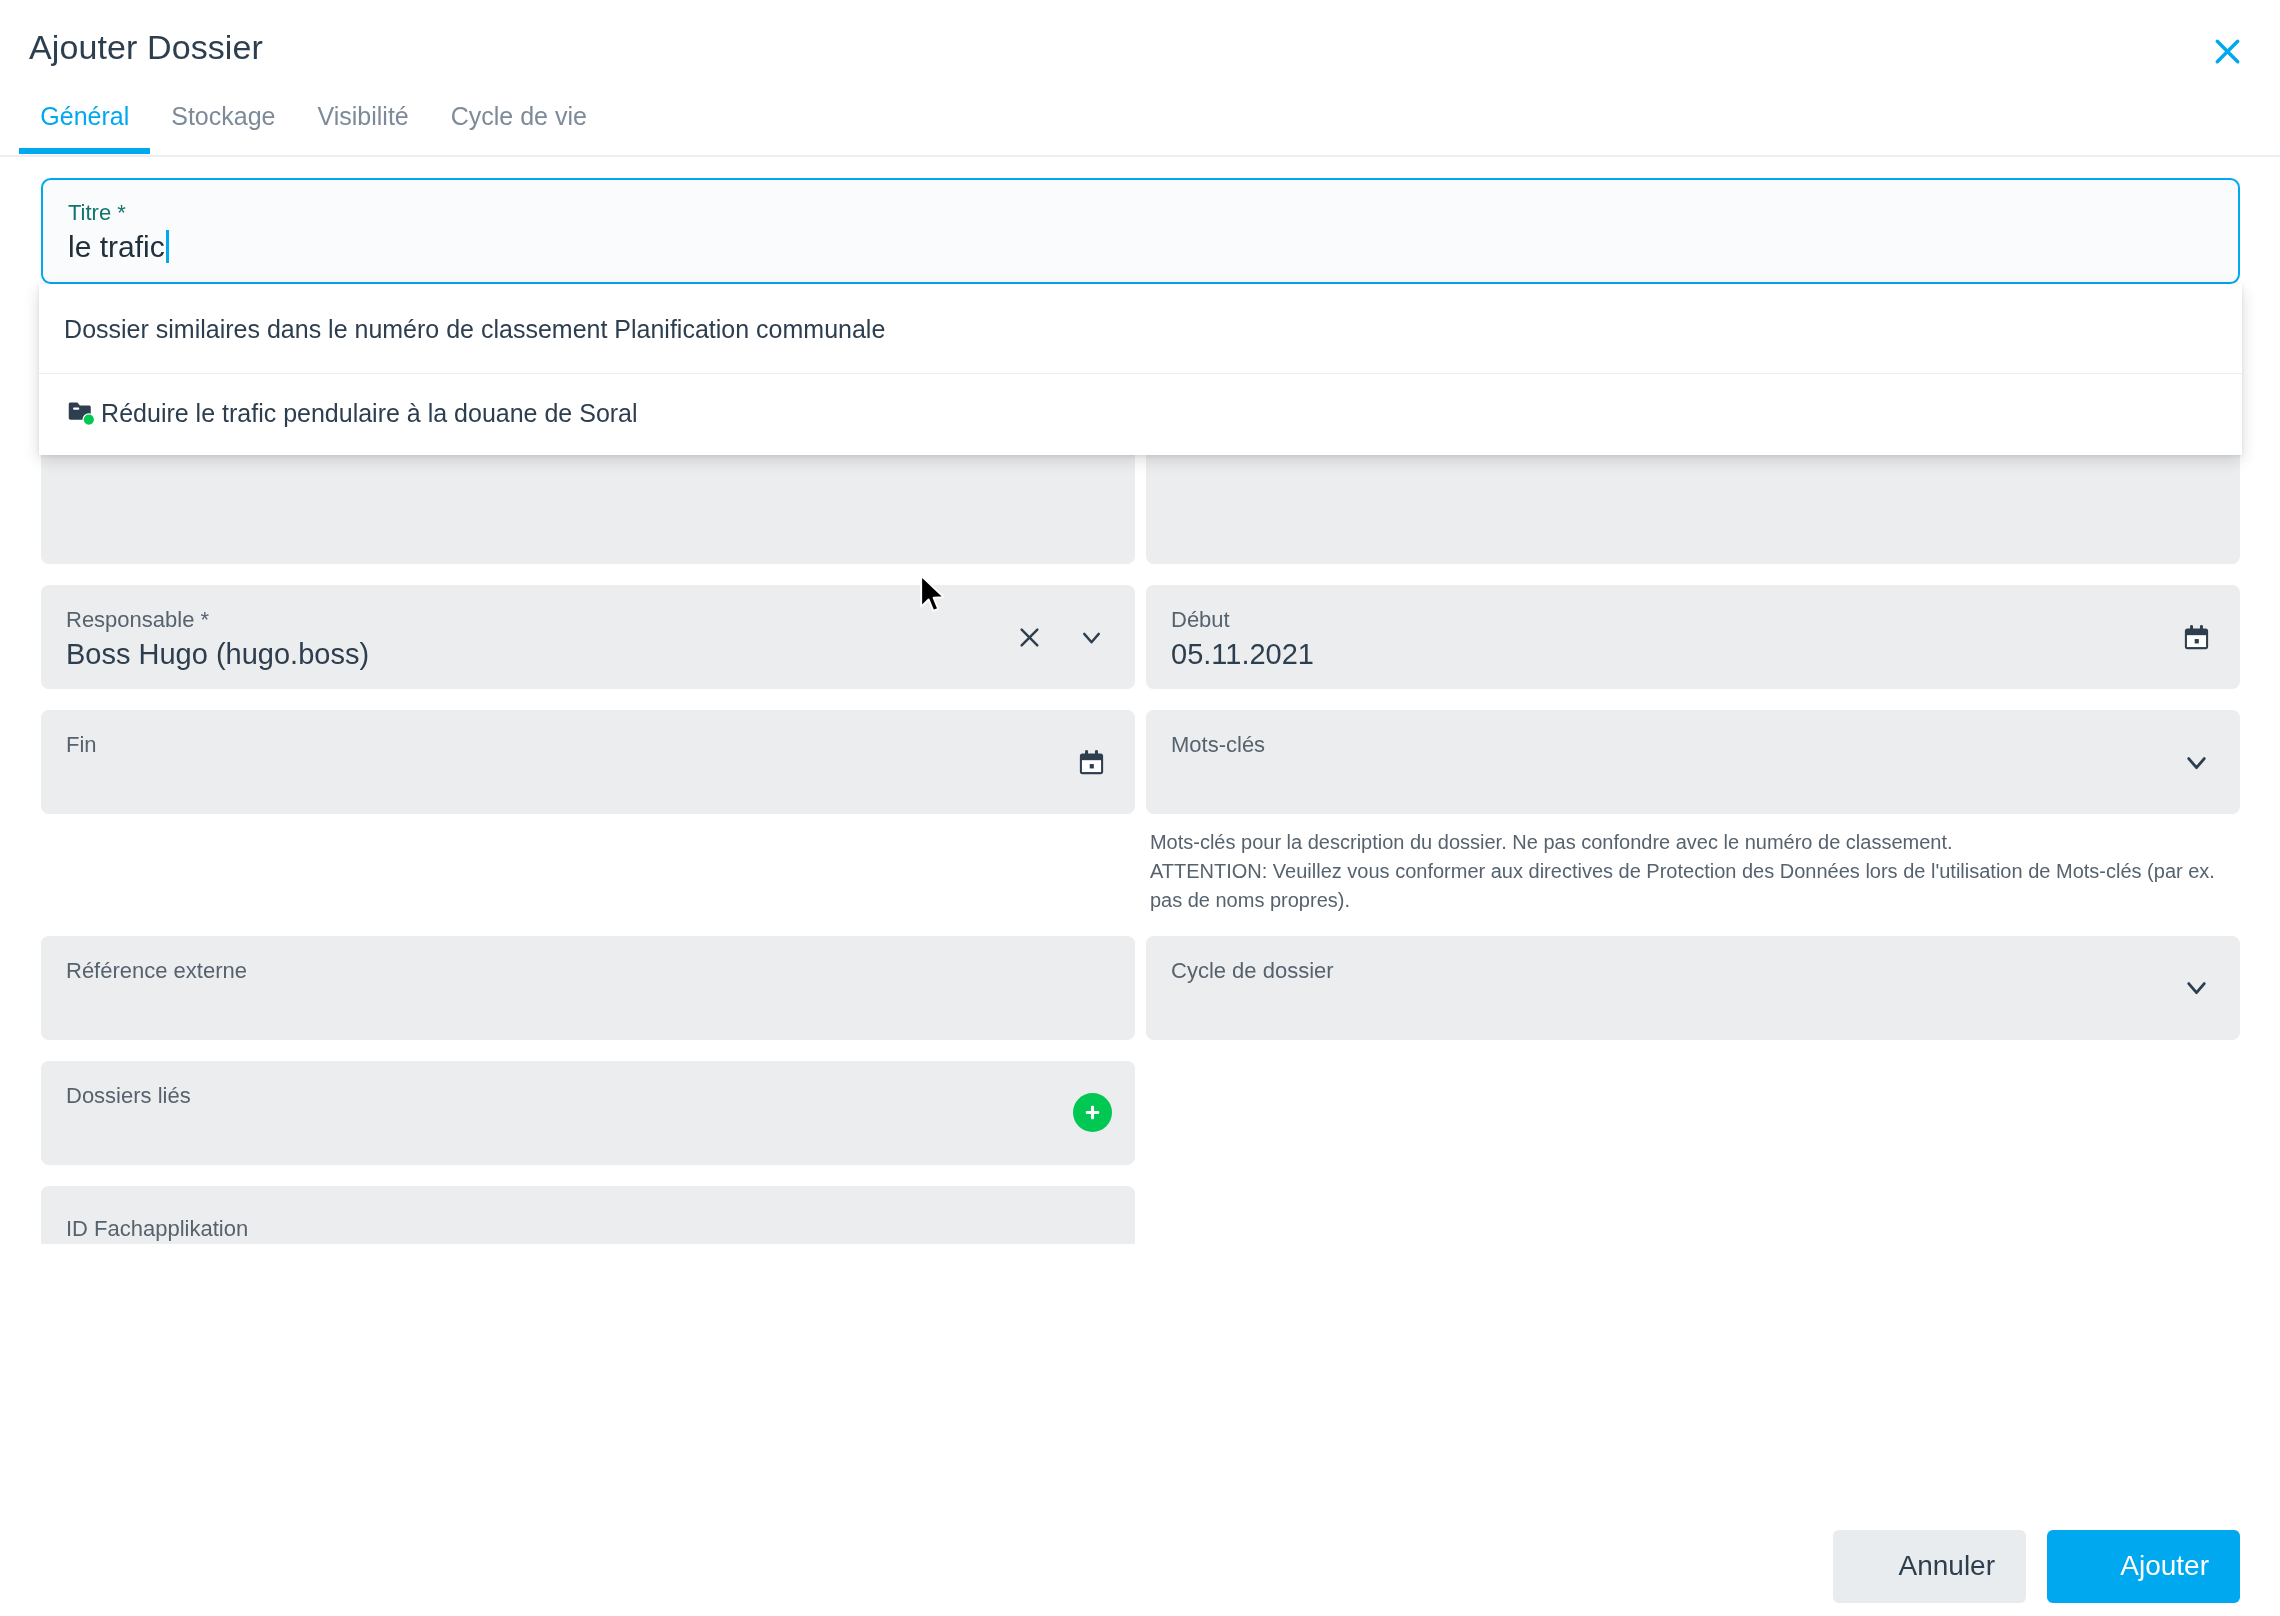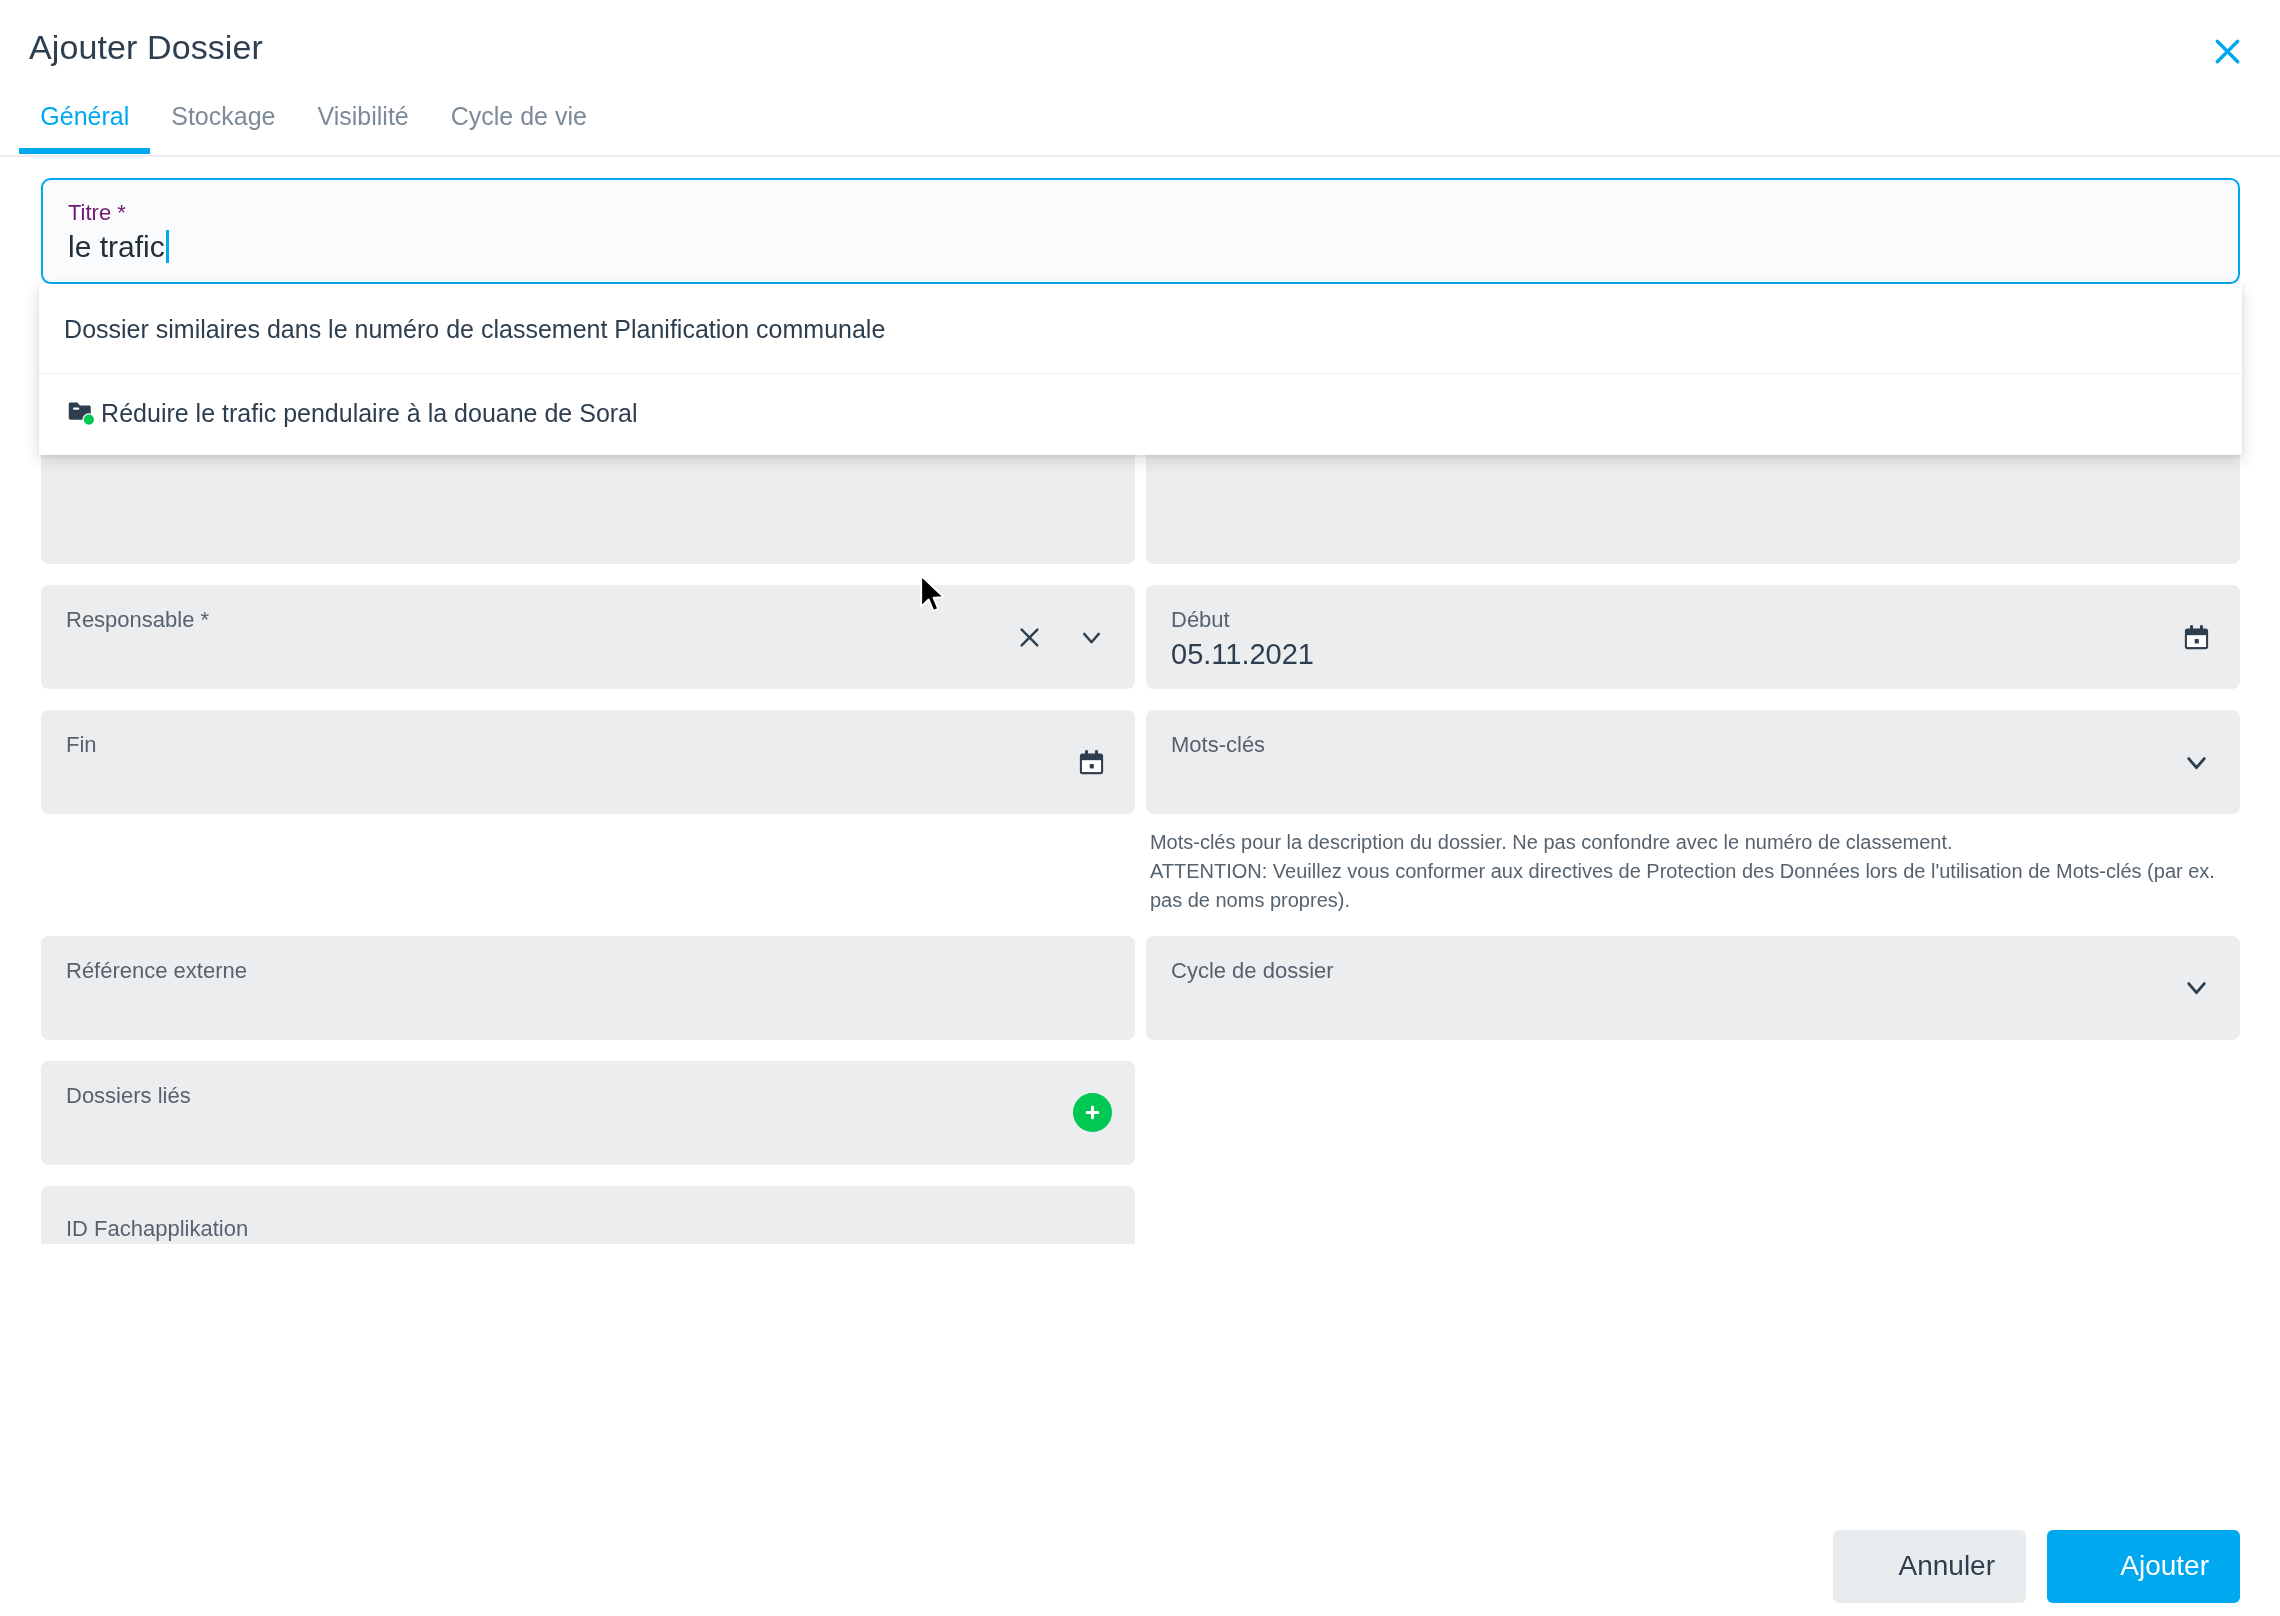--- a/index.html
+++ b/index.html
@@ -161,21 +161,21 @@
     z-index: 30;
   }
   .title-field {
     position: relative;
     background: #fafbfc;
     border: 2.9px solid #00a8f0;
     border-radius: 9.7px;
     height: 106px;
     padding: 21px 25px 0 25px;
   }
-  .title-field .field-label { color: #701a75; font-size: 22px; }
+  .title-field .field-label { color: #0f766e; font-size: 22px; }
   .title-input-line {
     display: flex;
     align-items: center;
     margin-top: 5.8px;
   }
   .title-text {
     font-size: 30px;
     color: #22303c;
     line-height: 1.1;
   }
@@ -334,20 +334,21 @@
       </div>
       <div class="col">
         <div class="big-box"></div>
       </div>
     </div>
 
     <div class="row">
       <div class="col">
         <div class="field">
           <div class="field-label">Responsable *</div>
+          <div class="field-value">Boss Hugo (hugo.boss)</div>
           <div class="field-icons">
             <span class="icon-btn">
               <span>
                 <svg width="29" height="29" viewBox="0 0 24 24" fill="none" stroke="#2d3e4f" stroke-width="2" stroke-linecap="round">
                   <line x1="5.5" y1="5.5" x2="18.5" y2="18.5"></line>
                   <line x1="18.5" y1="5.5" x2="5.5" y2="18.5"></line>
                 </svg>
               </span>
             </span>
             <span class="icon-btn">

